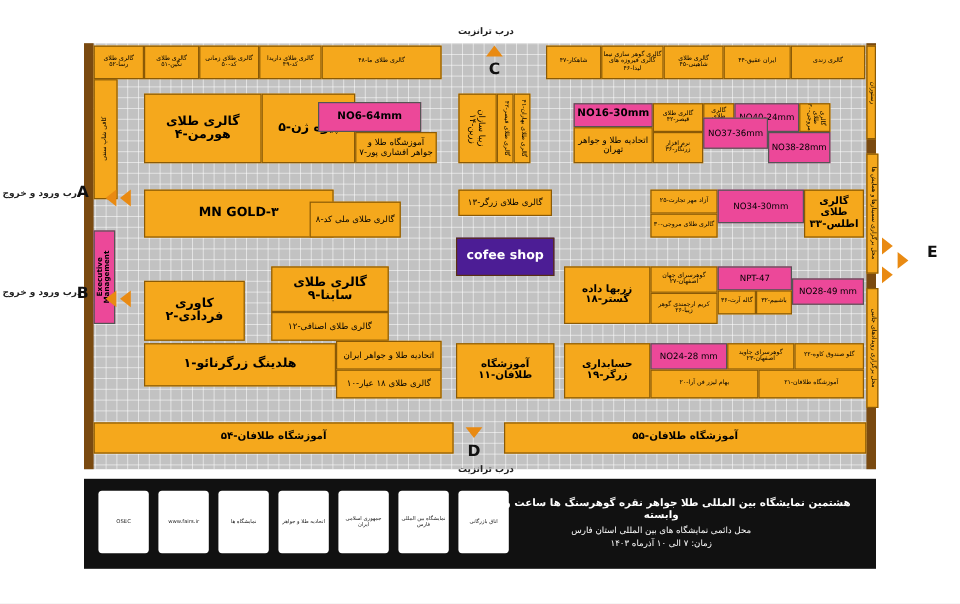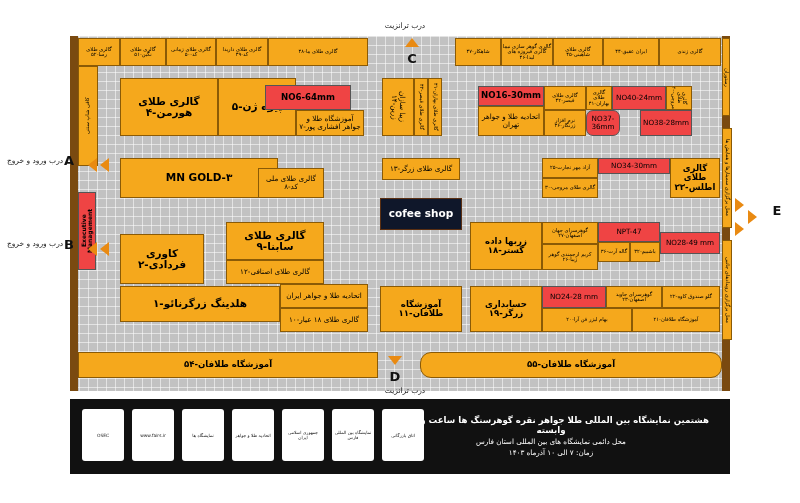--- a/index.html
+++ b/index.html
@@ -4,37 +4,37 @@
 <style>
   html,body{margin:0;padding:0;background:#ffffff;}
   body{width:800px;height:503px;position:relative;overflow:hidden;
        font-family:"DejaVu Sans","Liberation Sans",sans-serif;}
   .root{position:absolute;inset:0;}
   .abs{position:absolute;box-sizing:border-box;}
   .cell{display:flex;align-items:center;justify-content:center;text-align:center;
         line-height:1.05;overflow:hidden;}
   
   .orange{background:#f5a81c;color:#000;border:1px solid #8a5a06;}
-  .white{background:#ef4444;color:#000;border:1px solid #555;}
-  .brown{background:#0f172a;color:#fff;border:1px solid #5a2f12;}
+  .white{background:#ec4899;color:#000;border:1px solid #555;}
+  .brown{background:#4c1d95;color:#fff;border:1px solid #5a2f12;}
   .tiny{font-size:5.2px;}
   .sm{font-size:7.2px;}
   .md{font-size:8.6px;}
   .lg{font-size:10.5px;}
   .b{font-weight:bold;}
   .vert{writing-mode:vertical-rl;text-orientation:mixed;}
   .vert-l{writing-mode:vertical-rl;transform:rotate(180deg);}
   .footer{position:absolute;left:70px;top:399px;width:660px;height:75px;background:#111;}
   .logos{position:absolute;left:12px;top:10px;display:flex;gap:8px;align-items:center;}
   .logo{width:42px;height:52px;background:#fff;border-radius:3px;display:flex;
         align-items:center;justify-content:center;font-size:4.4px;color:#222;text-align:center;
         padding:2px;box-sizing:border-box;}
   .ftext{position:absolute;right:14px;top:14px;color:#fff;text-align:center;width:330px;}
   .ftext div{margin:2px 0;}
-  .door{color:#222;font-size:7.5px;font-weight:normal;}
+  .door{color:#222;font-size:7.5px;font-weight:bold;}
   .marker{font-weight:bold;font-size:13px;color:#111;}
   .arrow-up{width:0;height:0;border-left:7px solid transparent;border-right:7px solid transparent;border-bottom:9px solid #e98a12;}
   .arrow-down{width:0;height:0;border-left:7px solid transparent;border-right:7px solid transparent;border-top:9px solid #e98a12;}
   .arrow-left{width:0;height:0;border-top:7px solid transparent;border-bottom:7px solid transparent;border-right:9px solid #e98a12;}
   .arrow-right{width:0;height:0;border-top:7px solid transparent;border-bottom:7px solid transparent;border-left:9px solid #e98a12;}
   .grid-bg{
     background-image:linear-gradient(to right,rgba(255,255,255,.55) 1px,transparent 1px),
                      linear-gradient(to bottom,rgba(255,255,255,.55) 1px,transparent 1px);
     background-size:9px 9px;
   }
@@ -70,21 +70,21 @@
 
   <div class="abs cell orange tiny vert" style="left:722px;top:128px;width:10px;height:100px;">محل برگزاری سمینارها و همایش ها</div>
   <div class="abs cell orange tiny vert" style="left:722px;top:240px;width:10px;height:100px;">محل برگزاری رویدادهای جانبی</div>
 
   <div class="abs cell orange lg b" style="left:120px;top:78px;width:98px;height:58px;">گالری طلای هورمن-۴</div>
   <div class="abs cell orange lg b" style="left:218px;top:78px;width:78px;height:58px;">پیوه ژن-۵</div>
   <div class="abs cell white md b" style="left:265px;top:85px;width:86px;height:25px;">NO6-64mm</div>
   <div class="abs cell orange sm" style="left:296px;top:110px;width:68px;height:26px;">آموزشگاه طلا و جواهر افشاری پور-۷</div>
 
   <div class="abs cell orange lg b" style="left:120px;top:158px;width:158px;height:40px;">۳-MN GOLD</div>
-  <div class="abs cell orange sm" style="left:258px;top:168px;width:66px;height:30px;">گالری طلای ملی کد-۸</div>
+  <div class="abs cell orange sm" style="left:258px;top:168px;width:76px;height:30px;">گالری طلای ملی کد-۸</div>
 
   <div class="abs cell orange lg b" style="left:120px;top:222px;width:84px;height:50px;margin-top:12px;">کاوری فردادی-۲</div>
   <div class="abs cell orange lg b" style="left:226px;top:222px;width:98px;height:38px;">گالری طلای سابنا-۹</div>
   <div class="abs cell orange sm" style="left:226px;top:260px;width:98px;height:24px;">گالری طلای اصنافی-۱۲</div>
 
   <div class="abs cell orange lg b" style="left:120px;top:286px;width:160px;height:36px;">هلدینگ زرگرنائو-۱</div>
   <div class="abs cell orange sm" style="left:280px;top:308px;width:88px;height:24px;">گالری طلای ۱۸ عیار-۱۰</div>
   <div class="abs cell orange sm" style="left:280px;top:284px;width:88px;height:24px;">اتحادیه طلا و جواهر ایران</div>
 
   <div class="abs cell orange sm vert" style="left:382px;top:78px;width:32px;height:58px;">زیبا سازان زرین-۱۴</div>
@@ -94,46 +94,46 @@
   <div class="abs cell orange sm" style="left:382px;top:158px;width:78px;height:22px;">گالری طلای زرگر-۱۳</div>
   <div class="abs cell brown lg b" style="left:380px;top:198px;width:82px;height:32px;">cofee shop</div>
   <div class="abs cell orange md b" style="left:380px;top:286px;width:82px;height:46px;">آموزشگاه طلافان-۱۱</div>
 
   <div class="abs cell white md b" style="left:478px;top:86px;width:66px;height:20px;">NO16-30mm</div>
   <div class="abs cell orange sm" style="left:478px;top:106px;width:66px;height:30px;">اتحادیه طلا و جواهر تهران</div>
   <div class="abs cell orange tiny" style="left:544px;top:86px;width:42px;height:24px;">گالری طلای قیصر-۴۲</div>
   <div class="abs cell orange tiny" style="left:586px;top:86px;width:26px;height:24px;">گالری طلای بهاران-۴۱</div>
   <div class="abs cell orange tiny" style="left:544px;top:110px;width:42px;height:26px;">نرم افزار زرنگار-۳۶</div>
   <div class="abs cell white sm" style="left:612px;top:86px;width:54px;height:24px;">NO40-24mm</div>
-  <div class="abs cell white sm" style="left:586px;top:110px;width:34px;height:26px;border-radius:7px;">NO37-36mm</div>
+  <div class="abs cell white sm" style="left:586px;top:98px;width:54px;height:26px;">NO37-36mm</div>
   <div class="abs cell white sm" style="left:640px;top:110px;width:52px;height:26px;">NO38-28mm</div>
   <div class="abs cell orange tiny vert" style="left:666px;top:86px;width:26px;height:24px;">گالری طلای مروجی-۳۰</div>
 
   <div class="abs cell orange tiny" style="left:542px;top:158px;width:56px;height:20px;">آزاد مهر تجارت-۲۵</div>
   <div class="abs cell orange tiny" style="left:542px;top:178px;width:56px;height:20px;">گالری طلای مروجی-۳۰</div>
-  <div class="abs cell white sm" style="left:598px;top:158px;width:72px;height:16px;">NO34-30mm</div>
+  <div class="abs cell white sm" style="left:598px;top:158px;width:72px;height:28px;">NO34-30mm</div>
   <div class="abs cell orange md b" style="left:670px;top:158px;width:50px;height:40px;">گالری طلای اطلس-۳۳</div>
 
   <div class="abs cell orange md b" style="left:470px;top:222px;width:72px;height:48px;">زربها داده گستر-۱۸</div>
   <div class="abs cell orange tiny" style="left:542px;top:222px;width:56px;height:22px;">گوهرسرای جهان اصفهان-۲۷</div>
   <div class="abs cell orange tiny" style="left:542px;top:244px;width:56px;height:26px;">کریم ارجمندی گوهر زیبا-۲۶</div>
   <div class="abs cell white sm" style="left:598px;top:222px;width:62px;height:20px;">NPT-47</div>
   <div class="abs cell orange tiny" style="left:598px;top:242px;width:32px;height:20px;">گاله آرت-۳۶</div>
   <div class="abs cell orange tiny" style="left:630px;top:242px;width:30px;height:20px;">باشبیم-۳۲</div>
   <div class="abs cell white sm" style="left:660px;top:232px;width:60px;height:22px;">NO28-49 mm</div>
 
   <div class="abs cell orange md b" style="left:470px;top:286px;width:72px;height:46px;">حسابداری زرگر-۱۹</div>
   <div class="abs cell white sm" style="left:542px;top:286px;width:64px;height:22px;">NO24-28 mm</div>
   <div class="abs cell orange tiny" style="left:606px;top:286px;width:56px;height:22px;">گوهرسرای جاوید اصفهان-۲۳</div>
   <div class="abs cell orange tiny" style="left:662px;top:286px;width:58px;height:22px;">گلو صندوق کاوه-۲۲</div>
   <div class="abs cell orange tiny" style="left:542px;top:308px;width:90px;height:24px;">بهام لیزر فن آرا-۲۰</div>
   <div class="abs cell orange tiny" style="left:632px;top:308px;width:88px;height:24px;">آموزشگاه طلافان-۲۱</div>
 
   <div class="abs cell orange md b" style="left:78px;top:352px;width:300px;height:26px;">آموزشگاه طلافان-۵۴</div>
-  <div class="abs cell orange md b" style="left:420px;top:352px;width:302px;height:26px;border-radius:11px;">آموزشگاه طلافان-۵۵</div>
+  <div class="abs cell orange md b" style="left:420px;top:352px;width:302px;height:26px;">آموزشگاه طلافان-۵۵</div>
 
   <div class="abs cell door" style="left:2px;top:155px;width:66px;height:12px;">درب ورود و خروج</div>
   <div class="abs cell door" style="left:2px;top:238px;width:66px;height:12px;">درب ورود و خروج</div>
   <div class="abs cell door" style="left:360px;top:385px;width:90px;height:12px;">درب ترانزیت</div>
 
   <div class="abs cell marker" style="left:62px;top:152px;width:14px;height:18px;">A</div>
   <div class="abs cell marker" style="left:62px;top:236px;width:14px;height:18px;">B</div>
   <div class="abs cell marker" style="left:405px;top:50px;width:14px;height:18px;">C</div>
   <div class="abs cell marker" style="left:388px;top:368px;width:14px;height:18px;">D</div>
   <div class="abs cell marker" style="left:770px;top:202px;width:14px;height:18px;">E</div>

